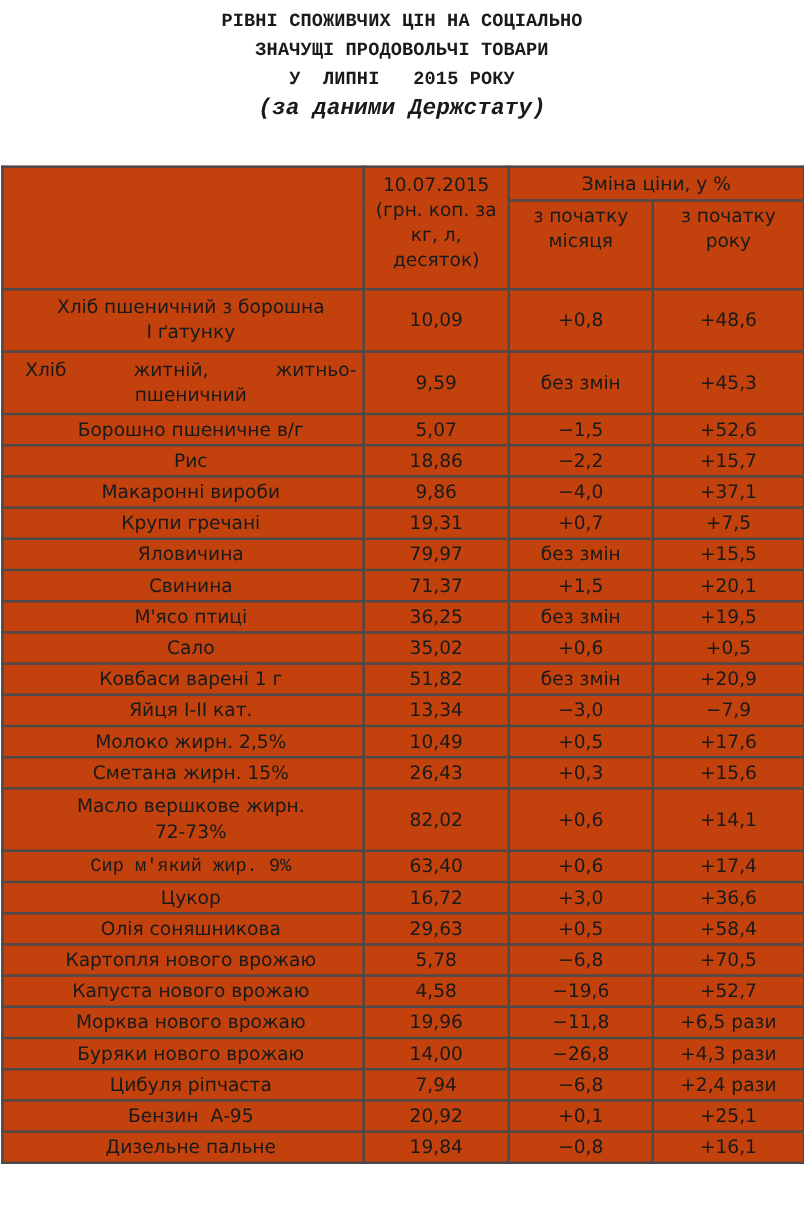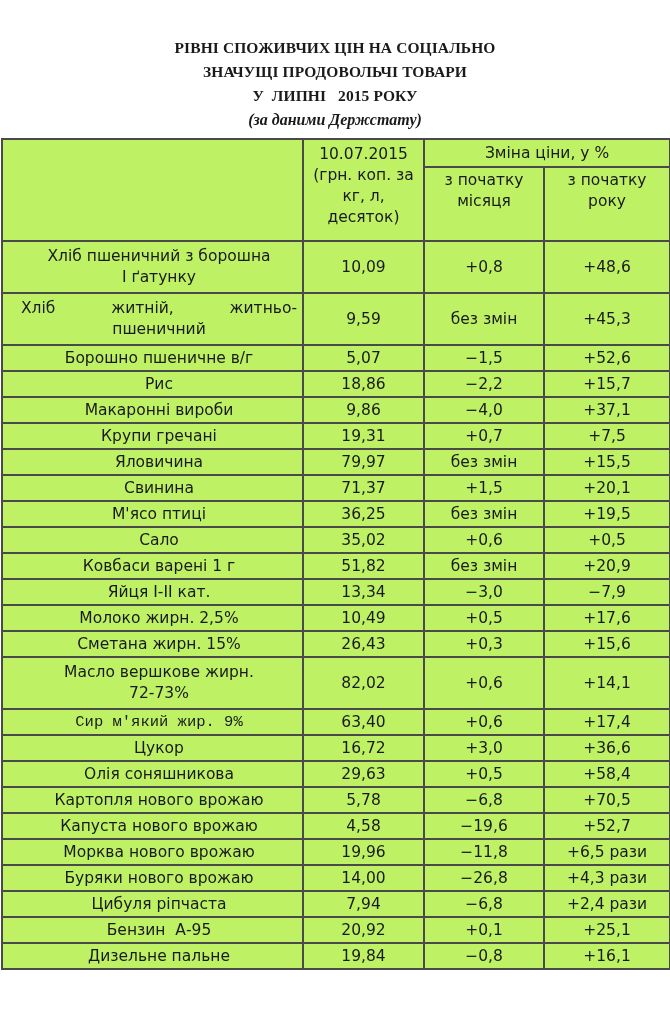--- a/index.html
+++ b/index.html
@@ -1,20 +1,20 @@
 <!DOCTYPE html>
 <html><head>
 <meta charset="utf-8">
 <style>
   html, body { margin:0; padding:0; background:#ffffff; }
   body { width:670px; height:1016px; position:relative; overflow:hidden; font-family:"DejaVu Sans", sans-serif; color:#1a1a1a; }
-  .title-block { position:absolute; left:0; top:6px; width:670px; text-align:center; font-family:Liberation Serif, serif;margin-top:30px; }
+  .title-block { position:absolute; left:0; top:6px; width:670px; text-align:center; font-family:Liberation Mono, monospace; }
   .title-line { font-weight:bold; font-size:15.5px; line-height:24px; letter-spacing:0.1px; }
-  .subtitle { font-style:italic; font-weight:bold; font-size:16px; line-height:24px; }
-  table { position:absolute; left:1px; top:138px; width:668px; border-collapse:collapse; table-layout:fixed; background:#bef264; }
+  .subtitle { font-style:italic; font-weight:bold; font-size:19px; line-height:24px; }
+  table { position:absolute; left:1px; top:138px; width:668px; border-collapse:collapse; table-layout:fixed; background:#c2410c; }
   td, th { border:2px solid #4a4a4a; font-weight:normal; font-size:15.5px; line-height:21px; padding:0 5px; vertical-align:middle; }
   col.c1 { width:301px; } col.c2 { width:121px; } col.c3 { width:120px; } col.c4 { width:126px; }
   th { text-align:center; }
   .hdr-date { vertical-align:top; padding-top:4px; }
   .name { text-align:center; padding-left:18px; }
   .num { text-align:center; }
   tr.row td { height:24px; }
   tr.row.tall td { height:50px; }
   .just-line { display:flex; justify-content:space-between; }
 </style>

